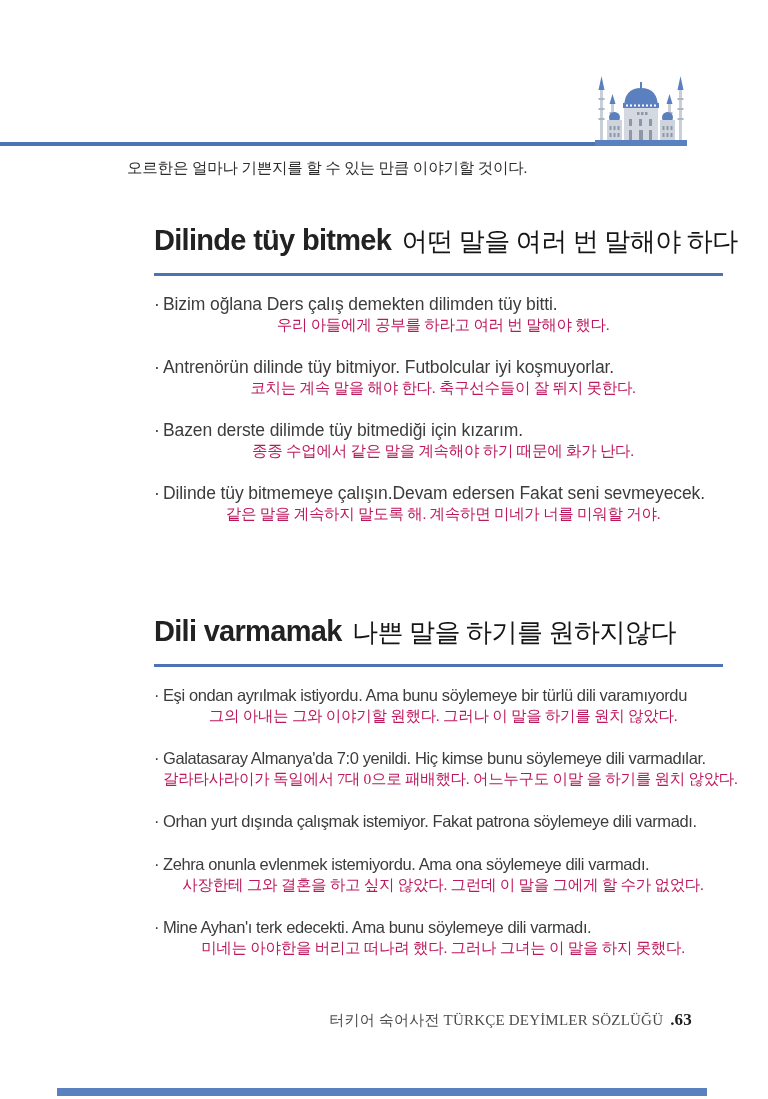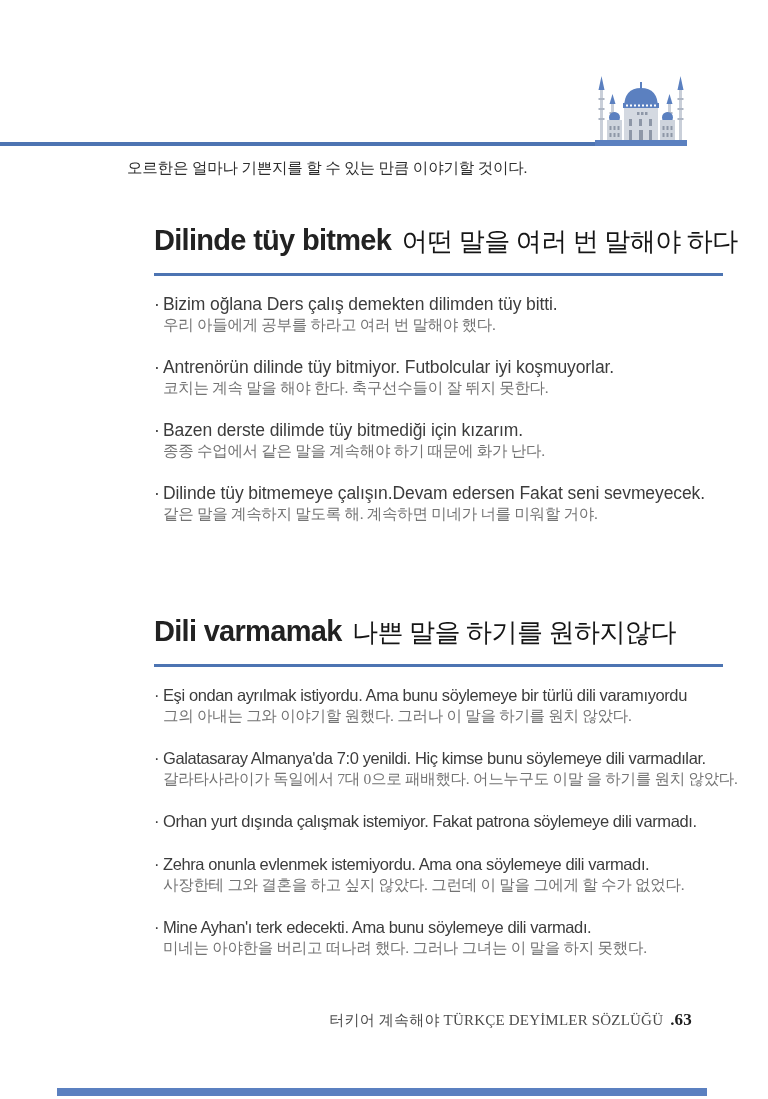--- a/index.html
+++ b/index.html
@@ -26,22 +26,22 @@
     color:#151515;margin-left:6px;letter-spacing:-0.5px;
   }
   .heading-rule{height:3px;background:#4d74b2;margin-top:9px;}
   .entries{margin-top:17px;}
   .entry{margin-bottom:21px;}
   .entry-tr{
     font-size:17.5px;color:#3c3c3c;line-height:22px;letter-spacing:-0.1px;white-space:nowrap;
   }
   .section-2 .entry-tr{font-size:16.5px;letter-spacing:-0.4px;}
   .entry-ko{
-    font-family:"Liberation Serif",serif;font-size:15.5px;color:#737373;
-    line-height:20px;padding-left:9px;letter-spacing:-0.3px;white-space:nowrap;
+    font-family:"Liberation Serif",serif;font-size:15.5px;color:#be185d;
+    line-height:20px;padding-left:9px;letter-spacing:-0.3px;white-space:nowrap;text-align:center;
   }
   .bullet{display:inline-block;width:9px;color:#3c3c3c;}
   .footer{
     position:absolute;top:1010px;right:76px;
     font-family:"Liberation Serif",serif;font-size:15px;color:#4c4c4c;
     letter-spacing:0.2px;white-space:nowrap;
   }
   .footer .page-num{font-size:17px;color:#1d1d1d;font-weight:600;margin-left:3px;}
   .bottom-rule{position:absolute;left:57px;top:1088px;width:650px;height:8px;background:#5b80c0;}
 </style>
@@ -170,19 +170,19 @@
         <div class="entry-ko">사장한테 그와 결혼을 하고 싶지 않았다. 그런데 이 말을 그에게 할 수가 없었다.</div>
       </div>
       <div class="entry">
         <div class="entry-tr"><span class="bullet">·</span><span>Mine Ayhan'ı terk edecekti. Ama bunu söylemeye dili varmadı.</span></div>
         <div class="entry-ko">미네는 아야한을 버리고 떠나려 했다. 그러나 그녀는 이 말을 하지 못했다.</div>
       </div>
     </div>
   </div>
 
   <div class="footer">
-    <span>터키어 계속해야</span>
+    <span>터키어 숙어사전</span>
     <span>TÜRKÇE DEYİMLER SÖZLÜĞÜ</span>
     <span class="page-num">.63</span>
   </div>
 
   <div class="bottom-rule"></div>
 </div>
 
 </body></html>

